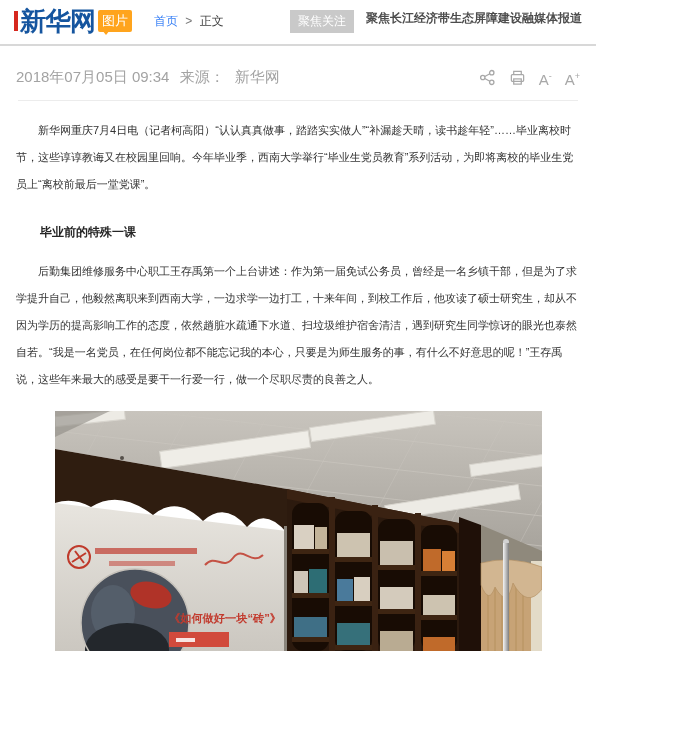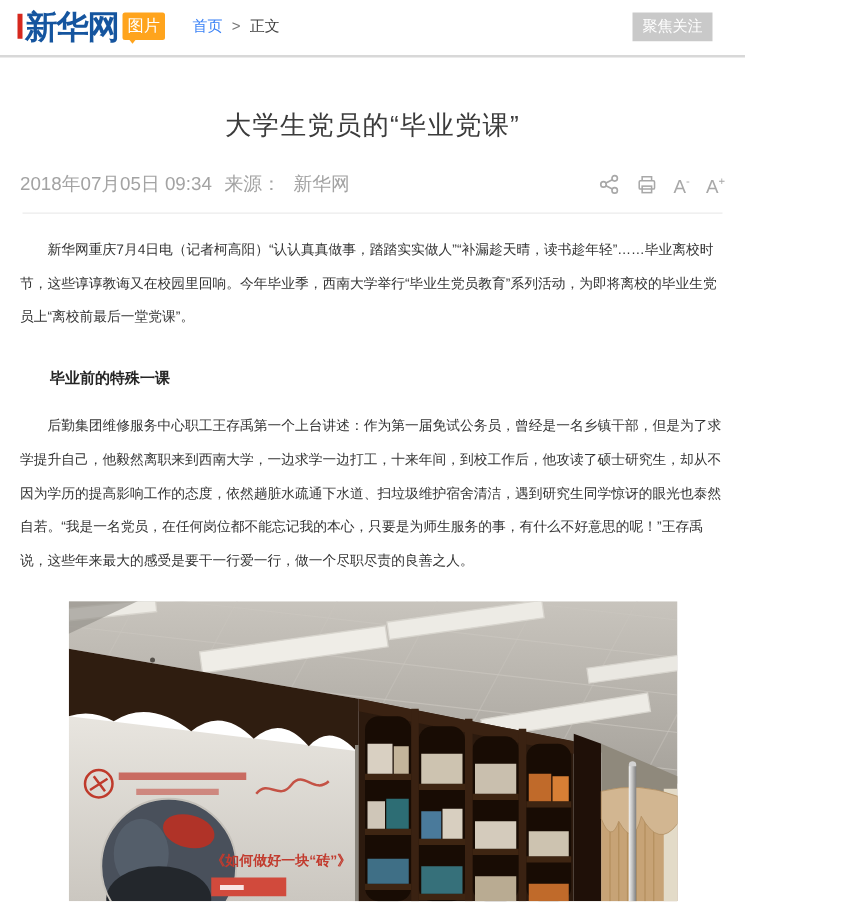--- a/index.html
+++ b/index.html
@@ -54,24 +54,24 @@
       </a>
       <a class="logo-badge">图片</a>
       <nav class="breadcrumb">
         <a>首页</a>
         <span class="sep">&gt;</span>
         <span>正文</span>
       </nav>
     </div>
     <div class="header-right">
       <span class="focus-badge">聚焦关注</span>
+      <a class="focus-headline">聚焦长江经济带生态屏障建设融媒体报道</a>
     </div>
   </header>
 
-  <h1 class="article-title">大学生党员的“毕业党课”</h1>
 
   <div class="meta-row">
     <div class="meta-left">
       <span>2018年07月05日 09:34</span>
       <span>来源：</span>
       <a>新华网</a>
     </div>
     <div class="meta-tools">
       <span class="tool-icon">
         <svg width="17" height="17" viewBox="0 0 18 18" fill="none" stroke="#a8a8a8" stroke-width="1.4">

